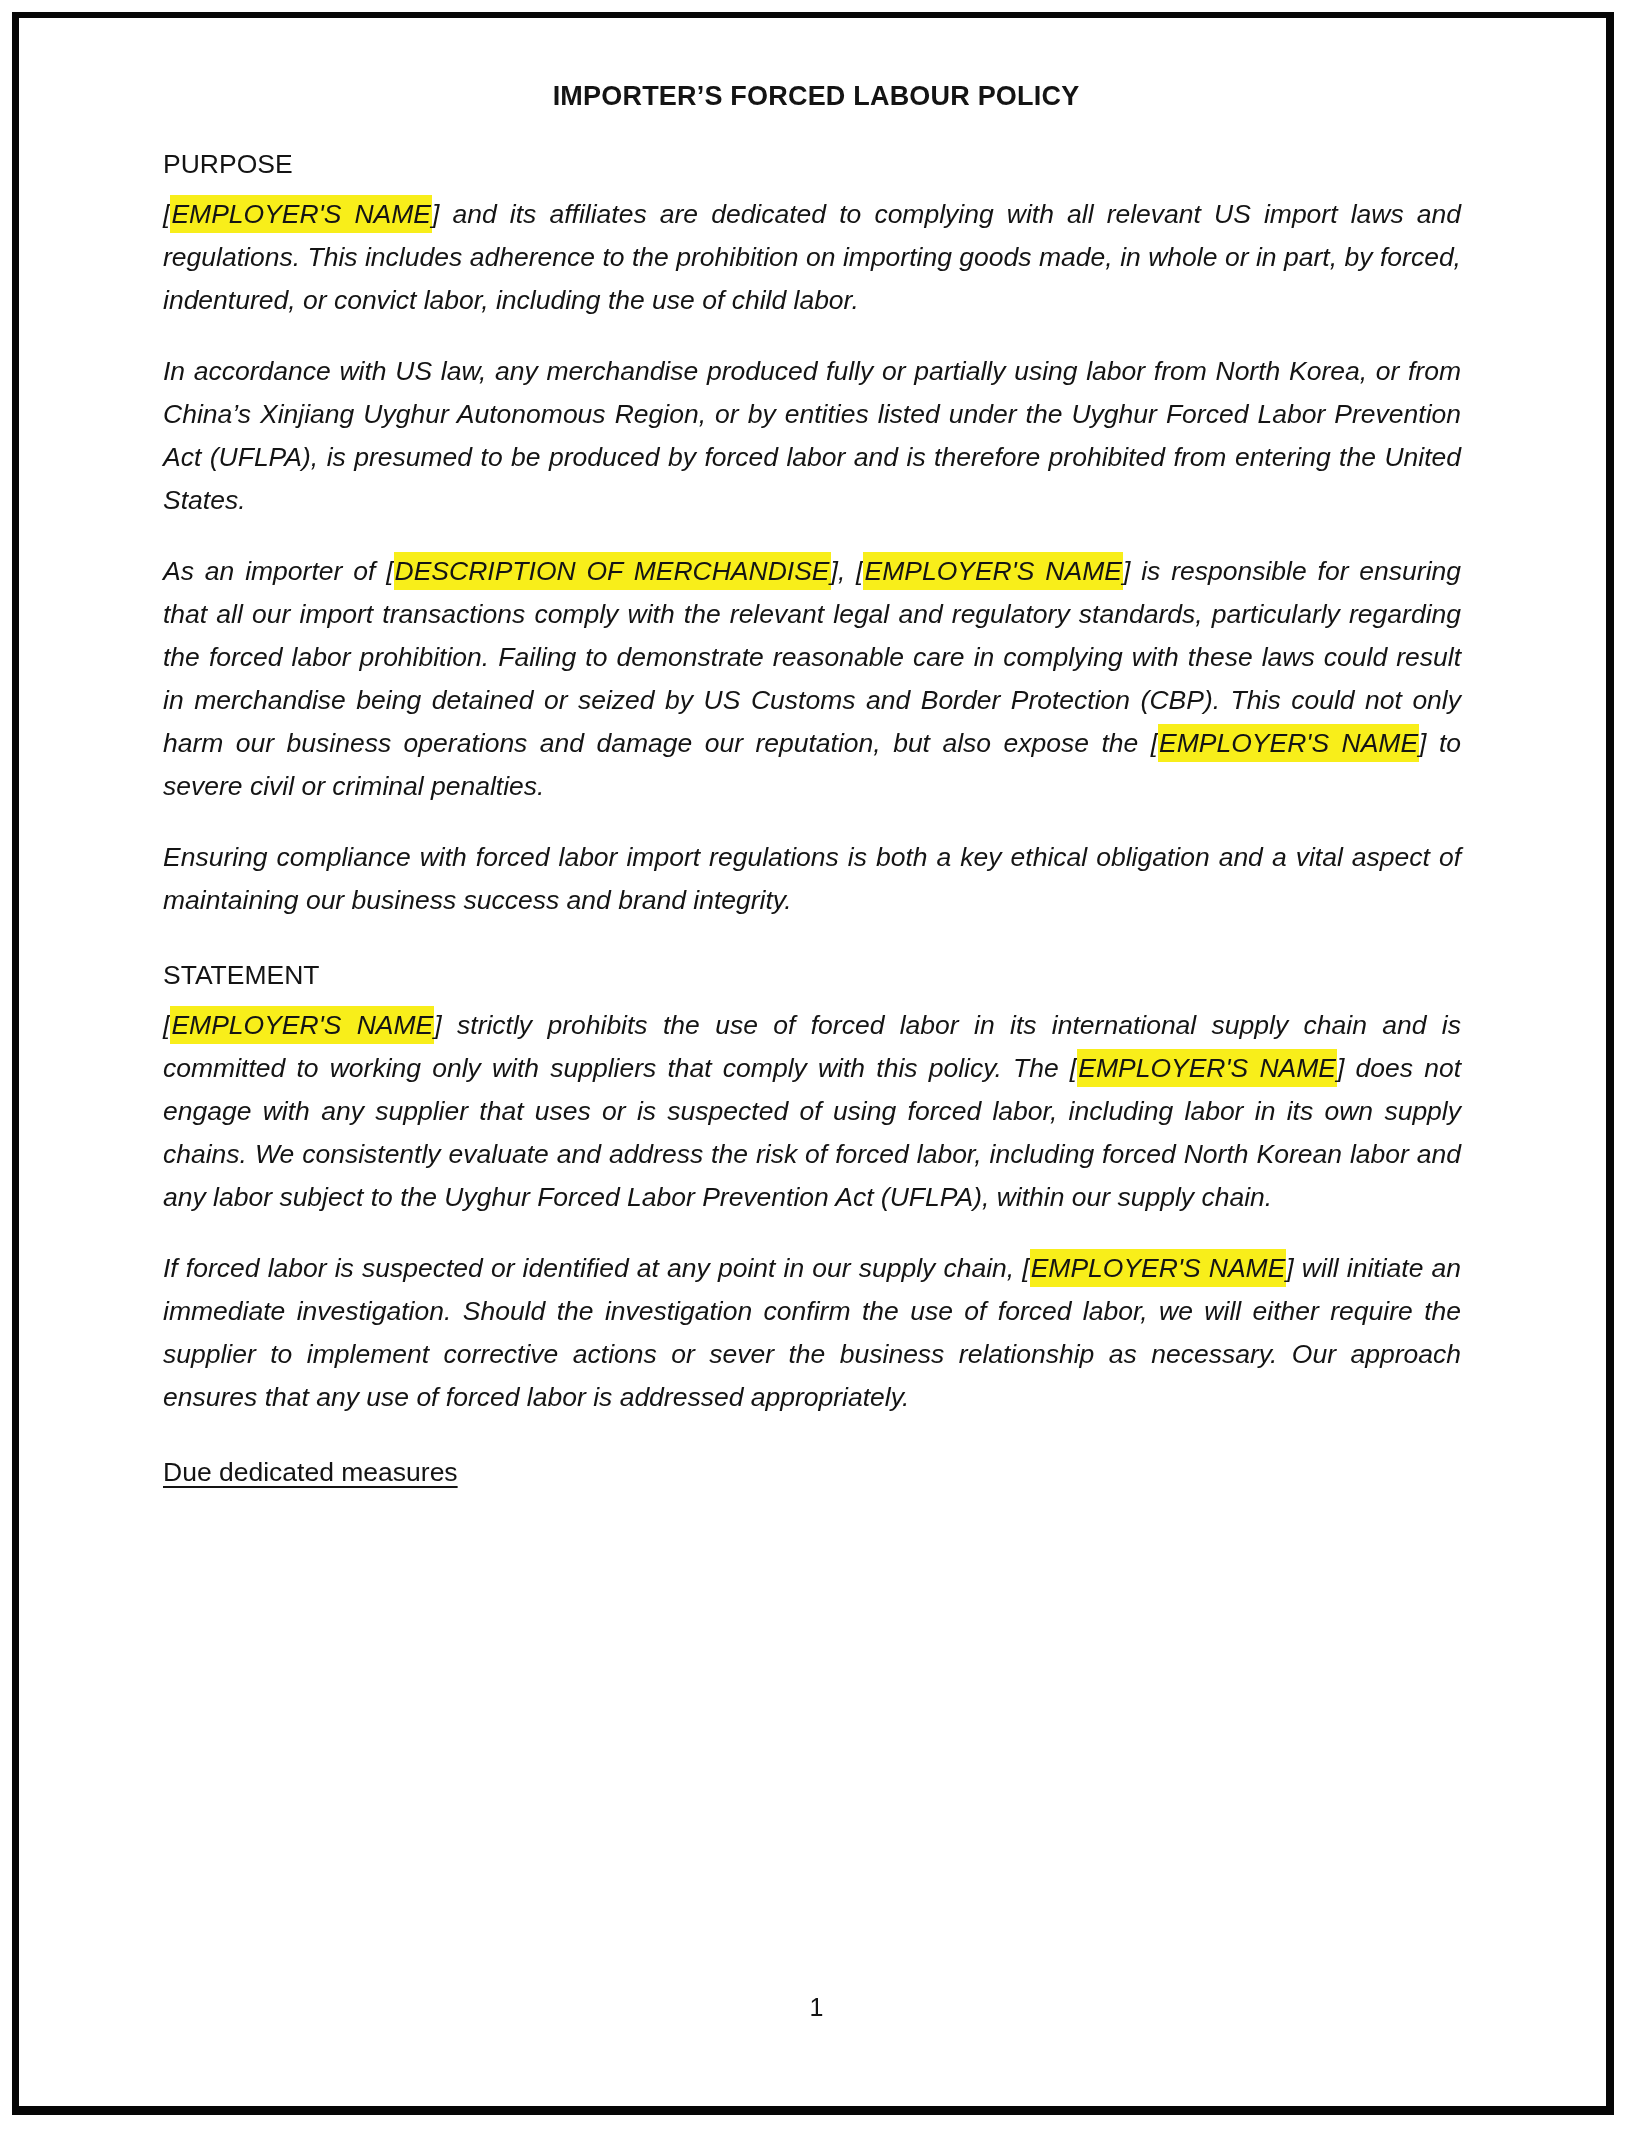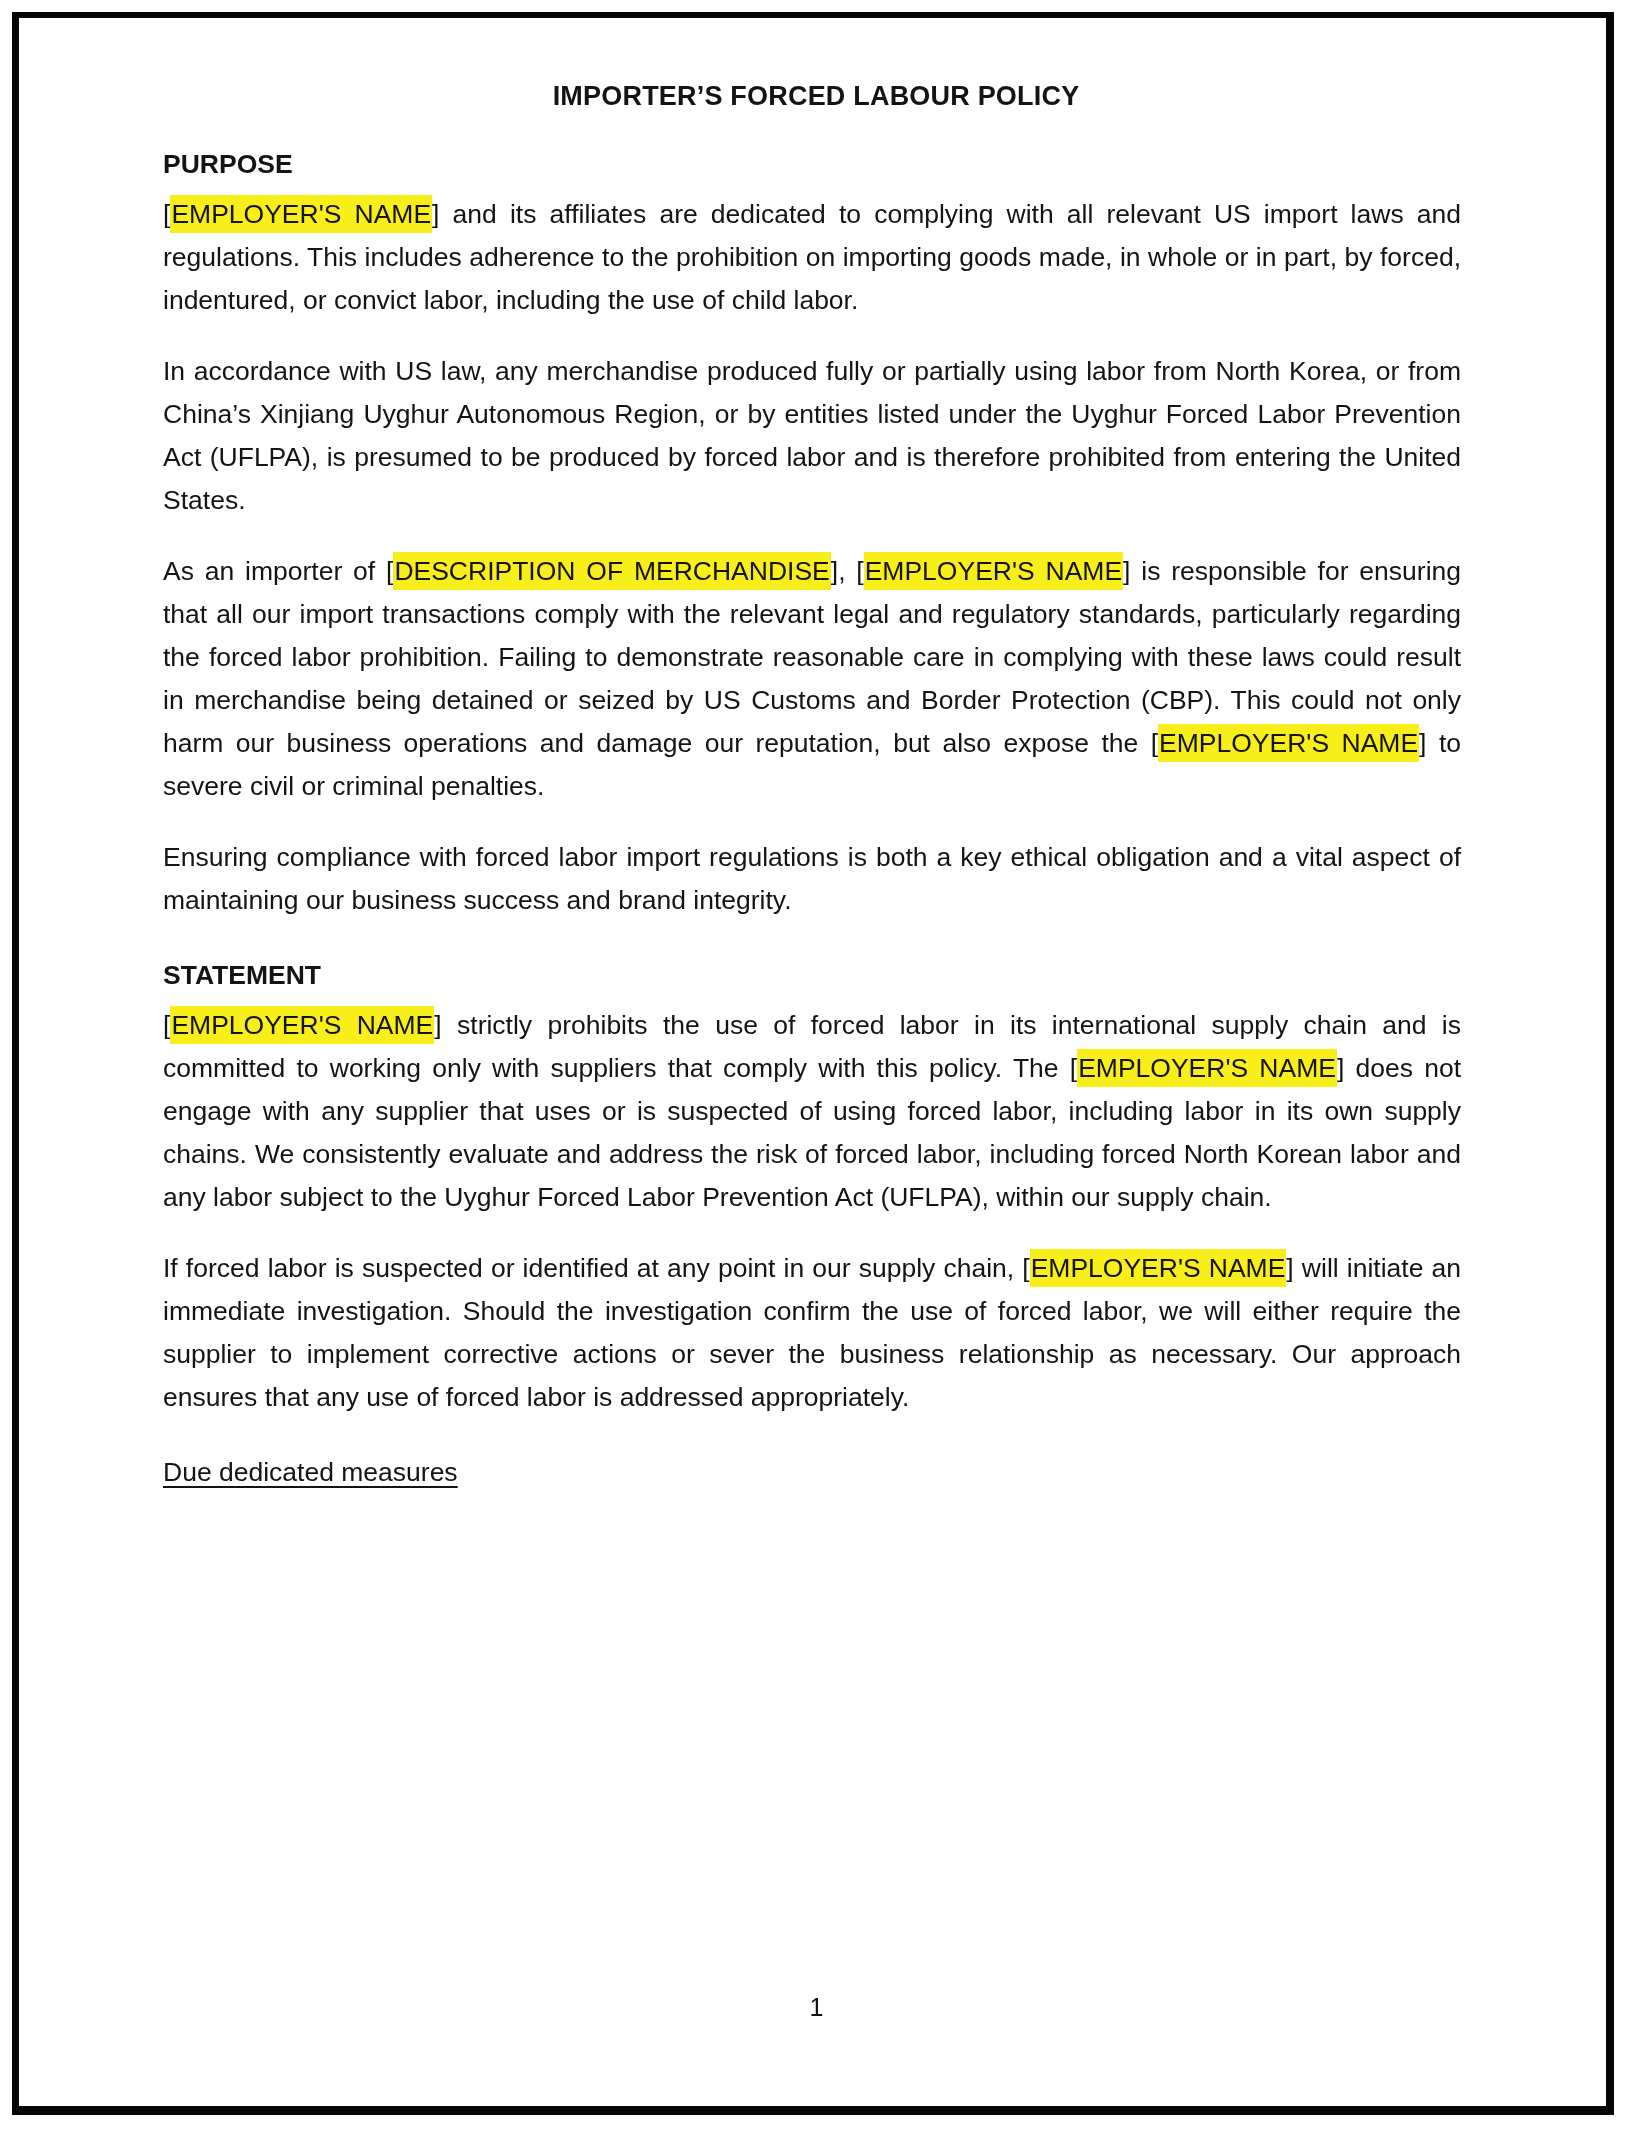--- a/index.html
+++ b/index.html
@@ -31,39 +31,40 @@
   .doc-title {
     font-size: 27px;
     font-weight: 700;
     text-align: center;
     margin: 81px 0 0 0;
     line-height: 30px;
     letter-spacing: 0.2px;
   }
   h2.section-heading {
     font-size: 26.5px;
-    font-weight: 700;
+    font-weight: 400;
     margin: 38px 0 14px 0;
     line-height: 30px;
   }
   h3.subsection-heading {
     font-size: 26.5px;
     font-weight: 400;
     text-decoration: underline;
     text-decoration-thickness: 2px;
     text-underline-offset: 5px;
     margin: 38px 0 14px 0;
     line-height: 30px;
   }
   p.doc-paragraph {
     font-size: 26.5px;
     line-height: 43px;
     margin: 0 8px 28px 0;
     text-align: justify;
     text-align-last: left;
+    font-style: italic;
   }
   mark.hl {
     background: var(--hl, #f8ee1a);
     color: inherit;
     padding: 4px 1px;
   }
   .page-number {
     position: absolute;
     top: 1992px;
     left: 0;

